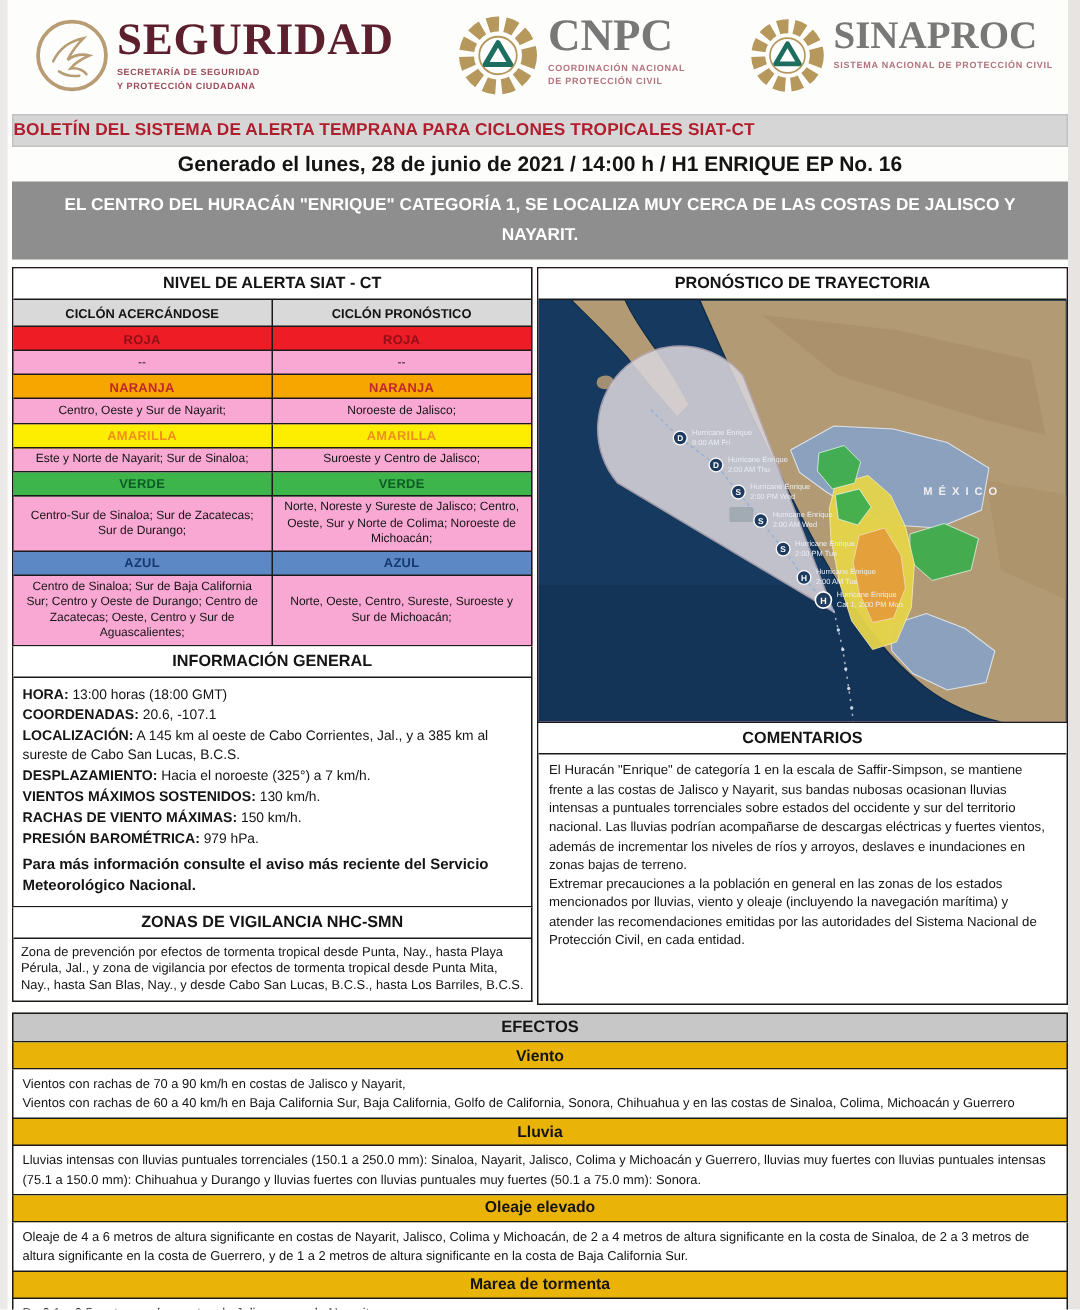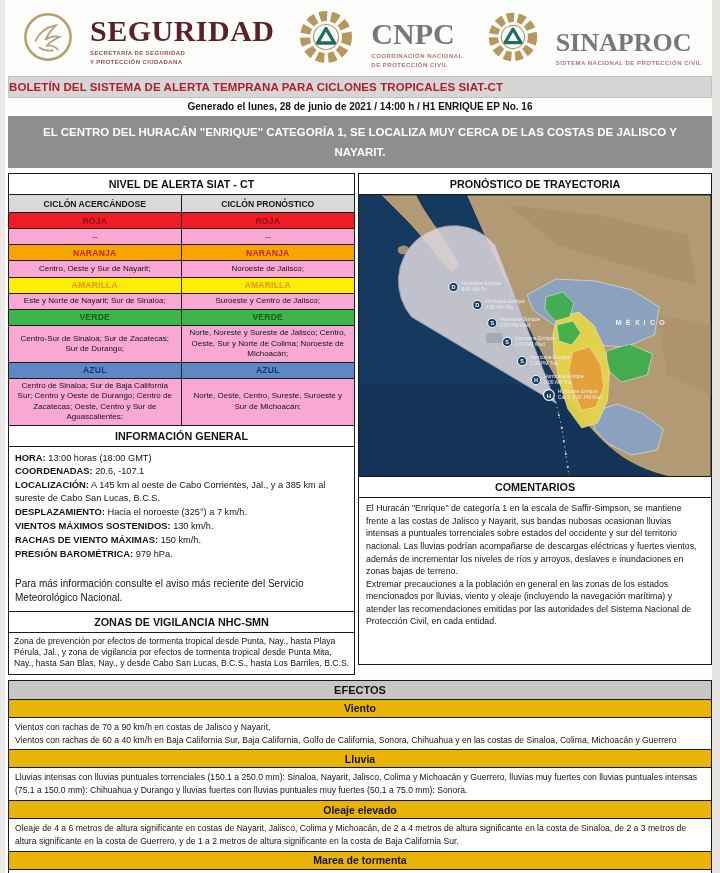--- a/index.html
+++ b/index.html
@@ -7,32 +7,32 @@
     width:720px;height:873px;position:relative;overflow:hidden;
     background:#fdfdfc;color:#141414;
     font-family:"Liberation Sans",sans-serif;
   }
   body::before{content:"";position:absolute;left:0;top:0;width:5px;height:100%;background:#eceae8}
   body::after{content:"";position:absolute;right:0;top:0;width:8px;height:100%;background:#e7e4e1}
   .sheet{position:absolute;left:8px;top:0;width:704px}
 
   
   .logos{display:flex;align-items:center;justify-content:space-between;height:74px;padding:2px 10px 0 14px}
-  .logo{display:flex;align-items:flex-end;gap:16px}
+  .logo{display:flex;align-items:flex-start;gap:4px}
   .logo-txt{display:flex;flex-direction:column;line-height:1.05}
   .t-seg{font-family:"Liberation Serif",serif;font-weight:bold;font-size:30px;color:#5c1f2d;letter-spacing:.5px}
   .s-seg{font-size:6px;font-weight:bold;color:#9c4b5c;letter-spacing:.4px;margin-top:3px;line-height:1.5}
   .t-gray{font-family:"Liberation Serif",serif;font-weight:bold;font-size:30px;color:#787878}
   .t-gray.small{font-size:26px}
   .s-gray{font-size:6px;font-weight:bold;color:#b2737e;letter-spacing:.5px;margin-top:3px;line-height:1.5}
 
   
   .title-bar{background:#d7d6d6;border:1px solid #c3c2c2;text-align:left;
     font-weight:bold;font-size:11.5px;color:#b01e2d;padding:4px 0;letter-spacing:.1px}
-  .gen-line{text-align:center;font-weight:bold;font-size:10px;padding:3px 0 4px}
+  .gen-line{text-align:center;font-weight:bold;font-size:14px;padding:3px 0 4px}
   .headline{background:#8e8e8e;color:#fff;font-weight:bold;text-align:center;
     font-size:11.5px;line-height:1.75;padding:6px 26px;margin-bottom:5px}
 
   
   .main{display:grid;grid-template-columns:347px 1fr;column-gap:3px;align-items:start}
   .bx{border:1.5px solid #1a1a1a;background:#f9a8d4}
   .sec-title{font-weight:bold;text-align:center;font-size:10.8px;padding:4px 0;border-bottom:1.5px solid #1a1a1a;background:#fff}
 
   
   .grid2{display:grid;grid-template-columns:1fr 1fr}
@@ -44,21 +44,21 @@
   .reg{font-size:8px;padding:2.5px 5px;line-height:1.28}
   .lvl-ROJA{background:#ee1c25;color:#8f1016}
   .lvl-NARANJA{background:#f7a600;color:#c1272d}
   .lvl-AMARILLA{background:#fdee00;color:#ef8f1c}
   .lvl-VERDE{background:#3db54a;color:#0d5c26}
   .lvl-AZUL{background:#5c88c5;color:#15386e}
 
   .stack-bx{border:1.5px solid #1a1a1a;border-top:none;background:#fff}
   .info-body{padding:4px 6px 5px;font-size:9.2px;line-height:1.4}
   .info-line b{font-size:9.4px}
-  .info-foot{font-weight:normal;font-size:10px;line-height:1.45;margin-top:16px}
+  .info-foot{font-weight:bold;font-size:10px;line-height:1.45;margin-top:4px}
   .zonas-body{padding:3px 5px 4px;font-size:8.6px;line-height:1.32}
 
   
   .rcol .sec-title{border-bottom:1.5px solid #1a1a1a}
   .map-wrap{display:block;line-height:0}
   .comments-body{font-size:8.8px;line-height:1.43;padding:4px 7px;height:158px}
 
   
   .fx{margin-top:5px}
   .fx-title{background:#c7c7c7;border:1.5px solid #1a1a1a;font-weight:bold;text-align:center;font-size:11px;padding:3px 0}

